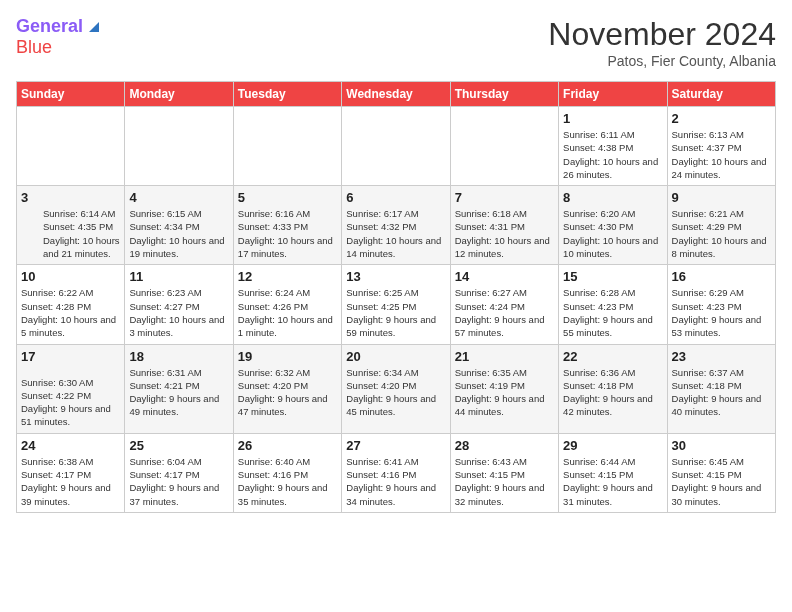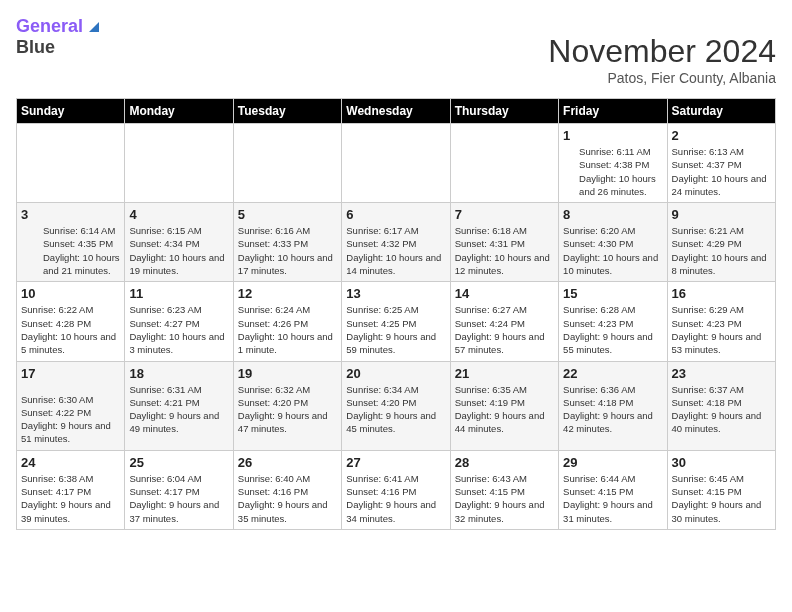--- a/index.html
+++ b/index.html
@@ -21,47 +21,46 @@
       flex-direction: column;
       align-items: flex-start;
     }
     .logo-general {
       font-size: 18px;
       font-weight: bold;
       color: #8b5cf6;
     }
     .logo-blue {
       font-size: 18px;
-      font-weight: bold;
-      color: #404040;
+      font-weight: normal;
+      color: #ef4444;
     }
     .logo-row {
       display: flex;
       align-items: center;
     }
     .title-area {
       text-align: right;
     }
     .month-title {
       font-size: 32px;
       color: #333;
       font-weight: normal;
-      margin-top: 17px;
     }
     .location-title {
       font-size: 14px;
       color: #555;
     }
     .calendar {
       width: 100%;
       border-collapse: collapse;
       font-size: 10.5px;
     }
     .calendar th {
-      background: #000000;
+      background: #ef4444;
       color: #fff;
       padding: 5px 4px;
       text-align: left;
       font-size: 12px;
       font-weight: bold;
       border: 1px solid #ccc;
     }
     .calendar td {
       border: 1px solid #ccc;
       vertical-align: top;
@@ -123,21 +122,21 @@
   </thead>
   <tbody id="calendar-body">
   <tr>
         <td class="empty-cell"></td>
         <td class="empty-cell"></td>
         <td class="empty-cell"></td>
         <td class="empty-cell"></td>
         <td class="empty-cell"></td>
         <td>
           <div class="day-number">1</div>
-          <div class="day-info" style="white-space: pre-line; margin-left: 16px;">Sunrise: 6:11 AM
+          <div class="day-info" style="white-space: pre-line;">Sunrise: 6:11 AM
 Sunset: 4:38 PM
 Daylight: 10 hours and 26 minutes.</div>
         </td>
         <td>
           <div class="day-number">2</div>
           <div class="day-info" style="white-space: pre-line;">Sunrise: 6:13 AM
 Sunset: 4:37 PM
 Daylight: 10 hours and 24 minutes.</div>
         </td>
       </tr>

